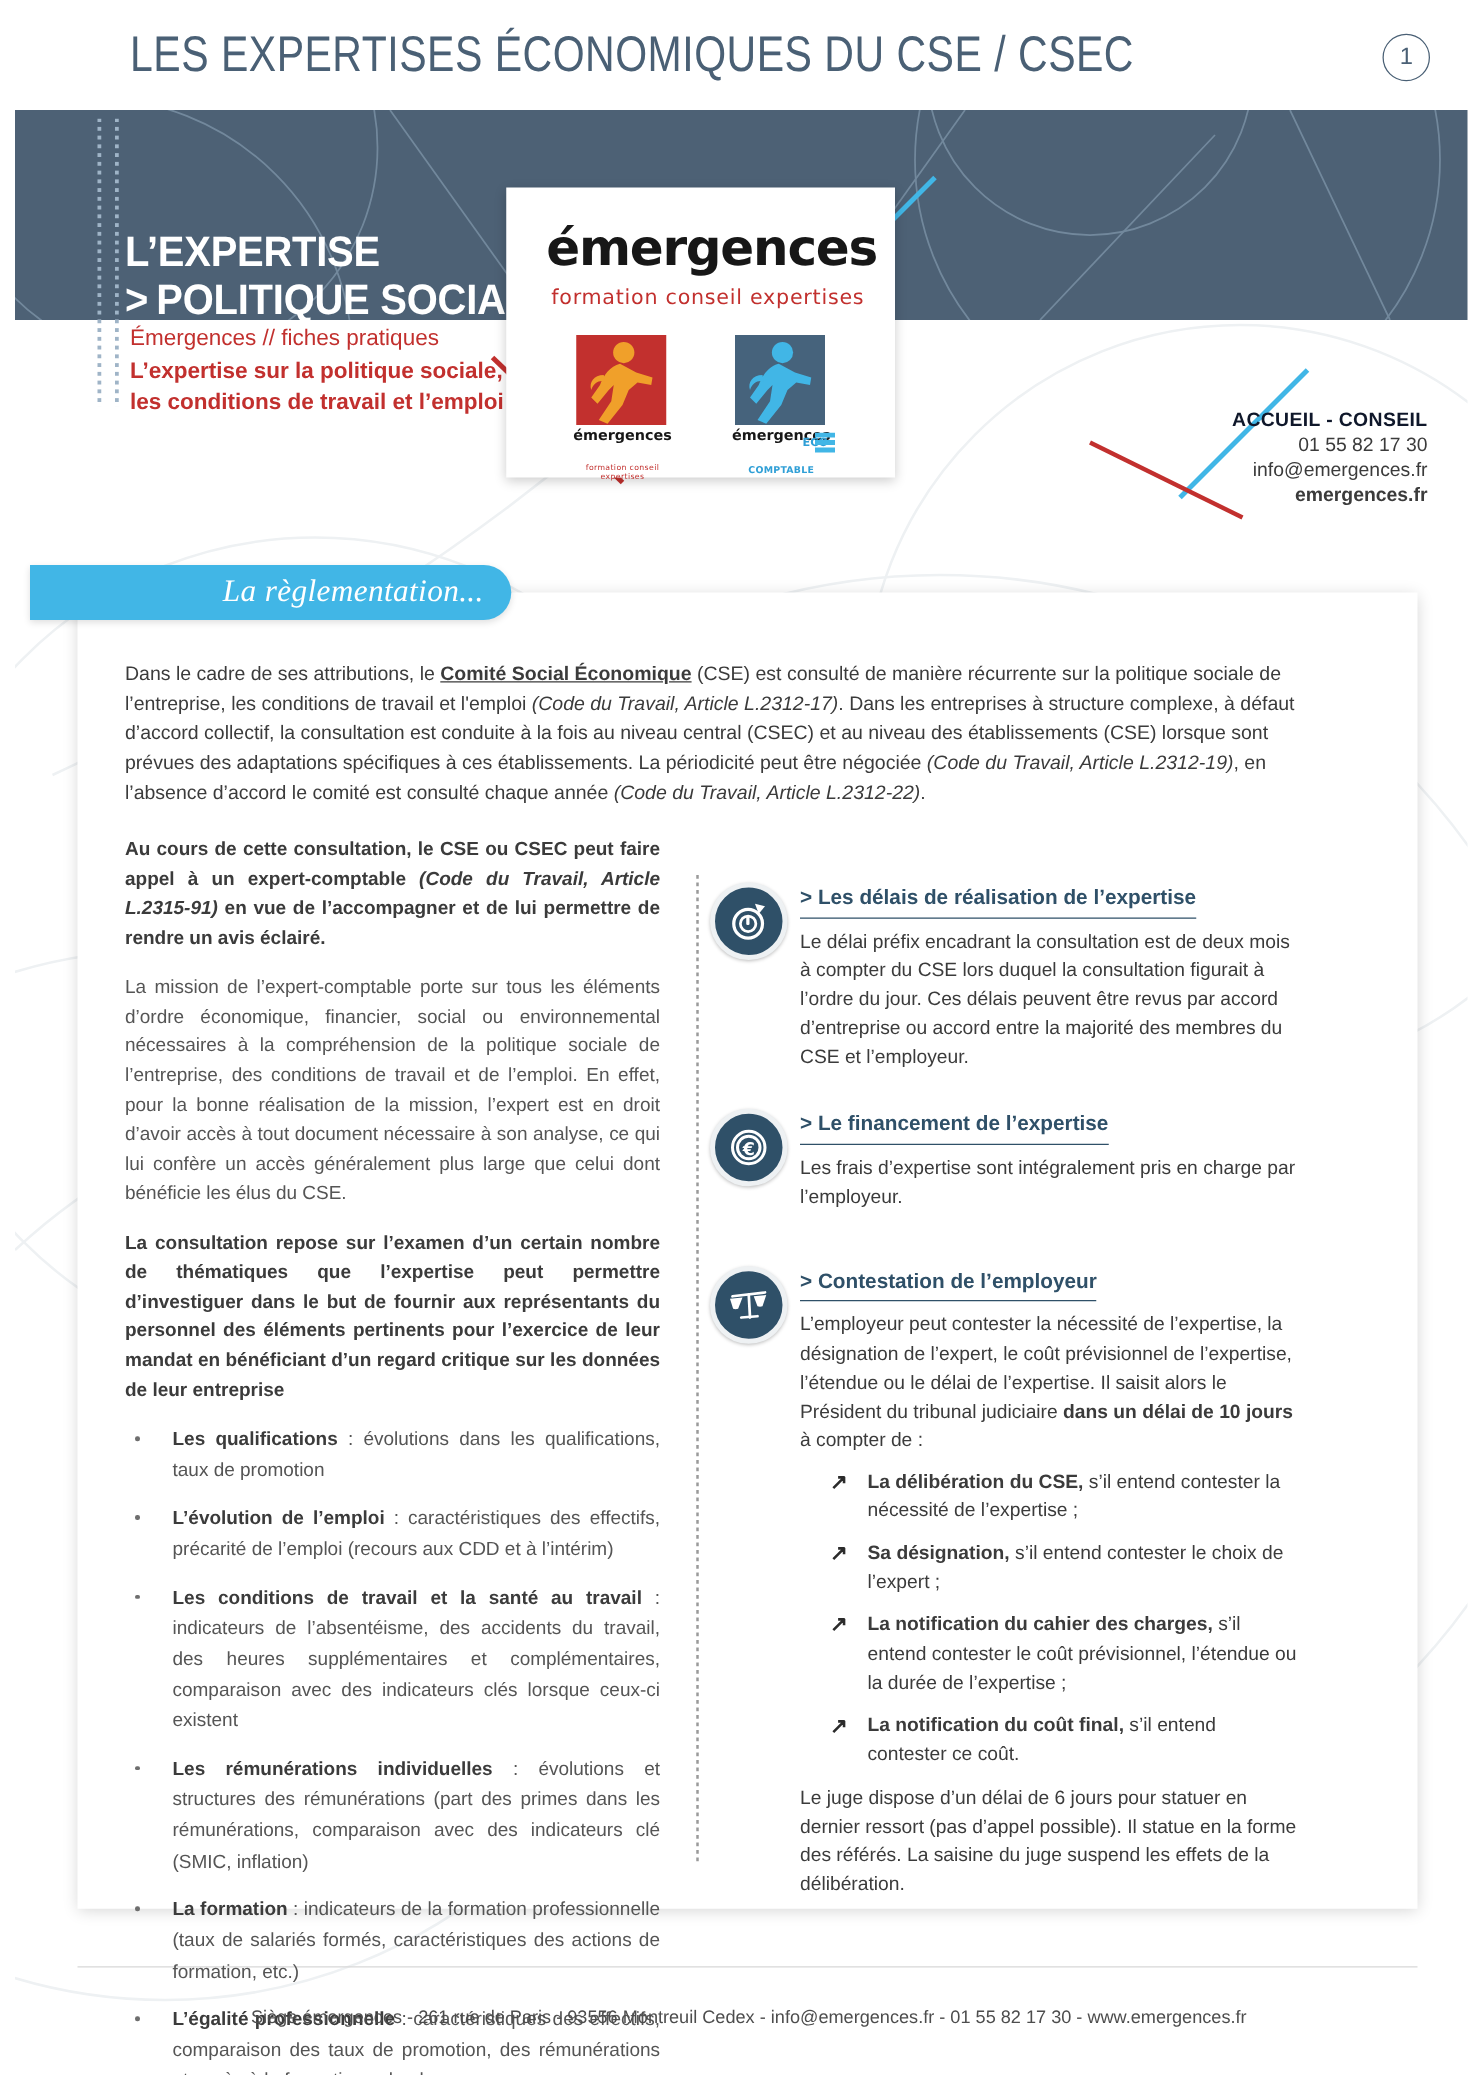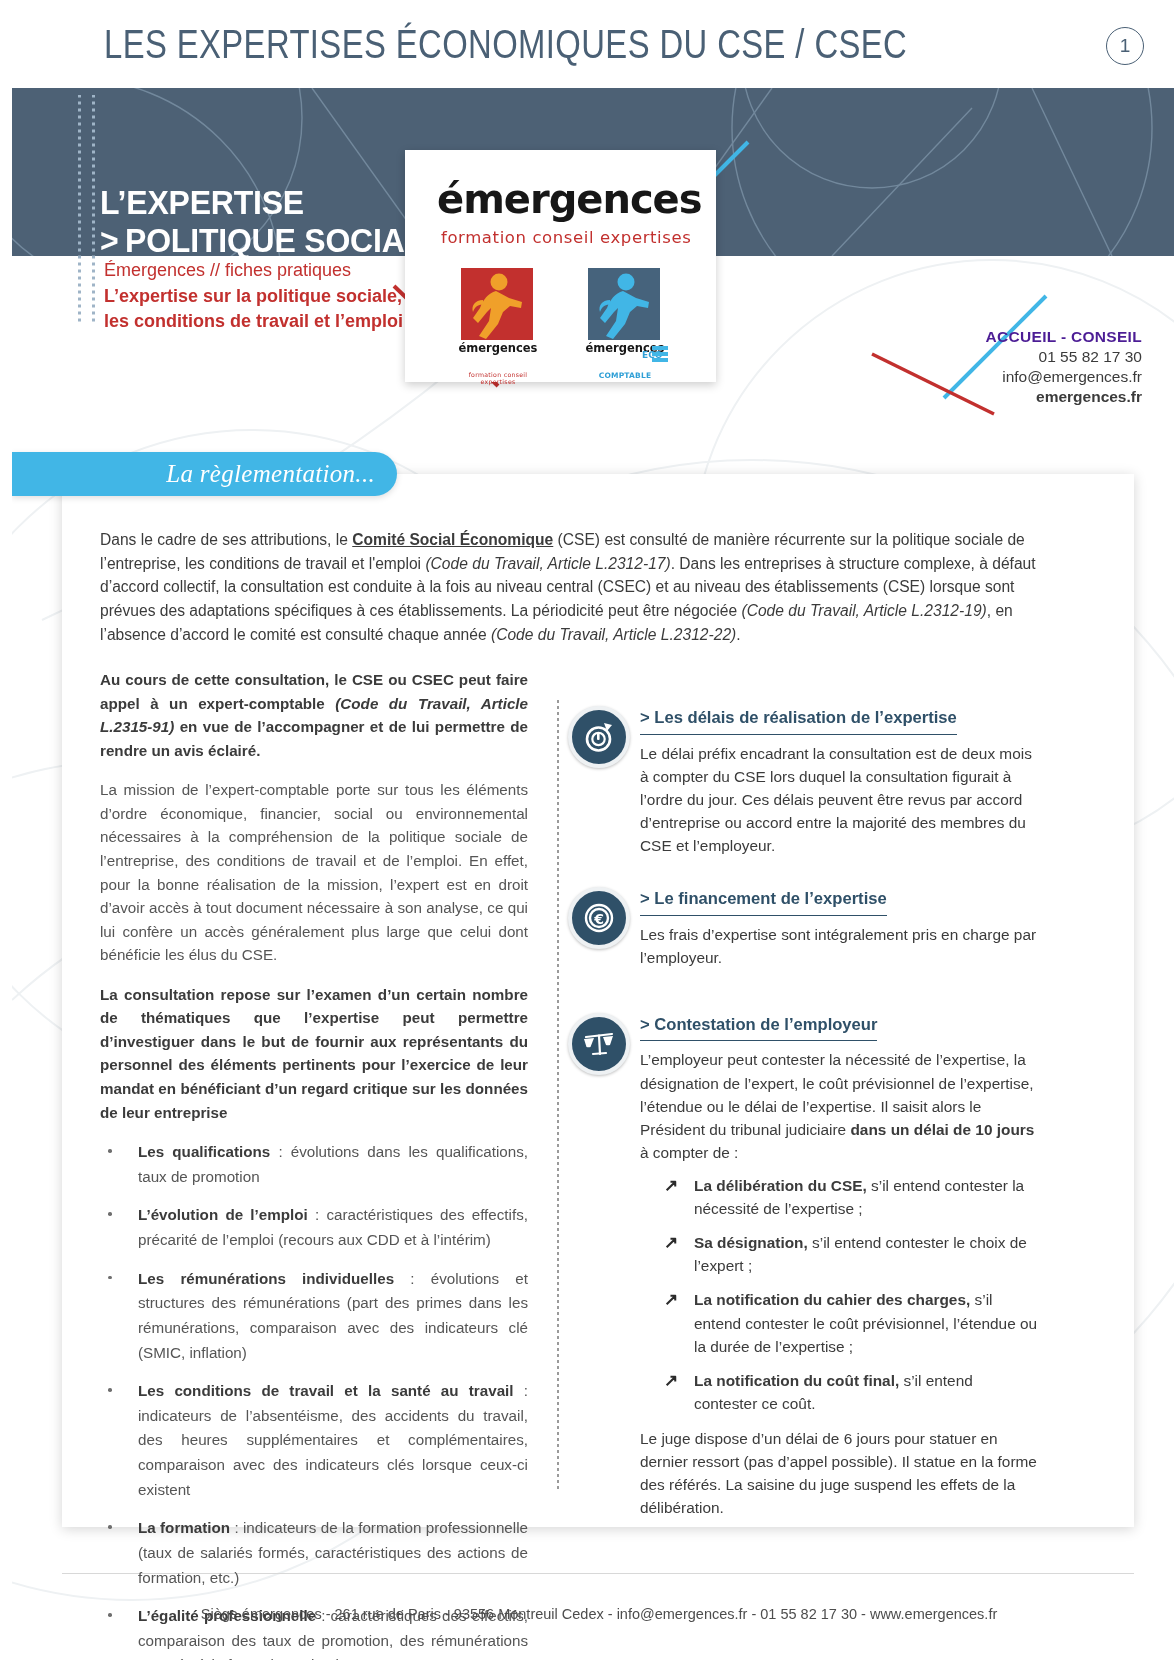--- a/index.html
+++ b/index.html
@@ -116,35 +116,35 @@
   }
 
   
   .slash{position:absolute;z-index:3;}
 
   
   .contact{
     position:absolute;right:44px;top:327px;z-index:6;text-align:right;
     line-height:1.30;
   }
-  .contact .t1{font-family:"Liberation Sans", sans-serif;font-weight:bold;font-size:15.5px;color:#4c1d95;letter-spacing:.3px;}
+  .contact .t1{font-family:"Liberation Sans", sans-serif;font-weight:bold;font-size:15.5px;color:#0f172a;letter-spacing:.3px;}
   .contact .t2{font-family:"Liberation Sans", sans-serif;font-size:15.5px;color:#3b3b3b;}
   .contact .t3{font-family:"Liberation Sans", sans-serif;font-size:15.5px;color:#3b3b3b;}
   .contact .t4{font-family:"Liberation Sans", sans-serif;font-weight:bold;font-size:15.5px;color:#3b3b3b;}
 
   
   .card{
     position:absolute;left:50px;top:474px;width:1072px;height:1053px;
     background:#ffffff;z-index:4;
     box-shadow:0 2px 12px rgba(0,0,0,.17);
   }
 
   
   .tab{
-    position:absolute;left:0;top:452px;width:385px;height:44px;
+    position:absolute;left:12px;top:452px;width:385px;height:44px;
     background:#41b6e6;border-top-right-radius:22px;border-bottom-right-radius:22px;
     z-index:7;display:flex;align-items:center;justify-content:flex-end;
     box-shadow:0 2px 6px rgba(0,0,0,.13);
   }
   .tab span{
     font-family:"Liberation Serif", serif;
     font-style:italic;font-size:25px;color:#ffffff;margin-right:22px;letter-spacing:.3px;
   }
 
   
@@ -343,22 +343,22 @@
 
   <div class="intro">Dans le cadre de ses attributions, le <b>Comité Social Économique</b> (CSE) est consulté de manière récurrente sur la politique sociale de l’entreprise, les conditions de travail et l'emploi <i>(Code du Travail, Article L.2312-17)</i>. Dans les entreprises à structure complexe, à défaut d’accord collectif, la consultation est conduite à la fois au niveau central (CSEC) et au niveau des établissements (CSE) lorsque sont prévues des adaptations spécifiques à ces établissements. La périodicité peut être négociée <i>(Code du Travail, Article L.2312-19)</i>, en l’absence d’accord le comité est consulté chaque année <i>(Code du Travail, Article L.2312-22)</i>.</div>
 
   <div class="col-left">
     <p class="bold"><b>Au cours de cette consultation, le CSE ou CSEC peut faire appel à un expert-comptable</b> <i>(Code du Travail, Article L.2315-91)</i> <b>en vue de l’accompagner et de lui permettre de rendre un avis éclairé.</b></p>
     <p>La mission de l’expert-comptable porte sur tous les éléments d’ordre économique, financier, social ou environnemental nécessaires à la compréhension de la politique sociale de l’entreprise, des conditions de travail et de l’emploi. En effet, pour la bonne réalisation de la mission, l’expert est en droit d’avoir accès à tout document nécessaire à son analyse, ce qui lui confère un accès généralement plus large que celui dont bénéficie les élus du CSE.</p>
     <p class="bold">La consultation repose sur l’examen d’un certain nombre de thématiques que l’expertise peut permettre d’investiguer dans le but de fournir aux représentants du personnel des éléments pertinents pour l’exercice de leur mandat en bénéficiant d’un regard critique sur les données de leur entreprise</p>
     <ul class="bullets" id="bullet-list">
         <li><b>Les qualifications</b><span> : évolutions dans les qualifications, taux de promotion</span></li>
         <li><b>L’évolution de l’emploi</b><span> : caractéristiques des effectifs, précarité de l’emploi (recours aux CDD et à l’intérim)</span></li>
+        <li><b>Les conditions de travail et la santé au travail</b><span> : indicateurs de l’absentéisme, des accidents du travail, des heures supplémentaires et complémentaires, comparaison avec des indicateurs clés lorsque ceux-ci existent</span></li>
         <li><b>Les rémunérations individuelles</b><span> : évolutions et structures des rémunérations (part des primes dans les rémunérations, comparaison avec des indicateurs clé (SMIC, inflation)</span></li>
-        <li><b>Les conditions de travail et la santé au travail</b><span> : indicateurs de l’absentéisme, des accidents du travail, des heures supplémentaires et complémentaires, comparaison avec des indicateurs clés lorsque ceux-ci existent</span></li>
         <li><b>La formation</b><span> : indicateurs de la formation professionnelle (taux de salariés formés, caractéristiques des actions de formation, etc.)</span></li>
         <li><b>L’égalité professionnelle</b><span> : caractéristiques des effectifs, comparaison des taux de promotion, des rémunérations et accès à la formation selon le genre</span></li>
       </ul>
   </div>
 
   <div class="vdiv"></div>
 
   <div class="col-right">
 
     <div class="block">

